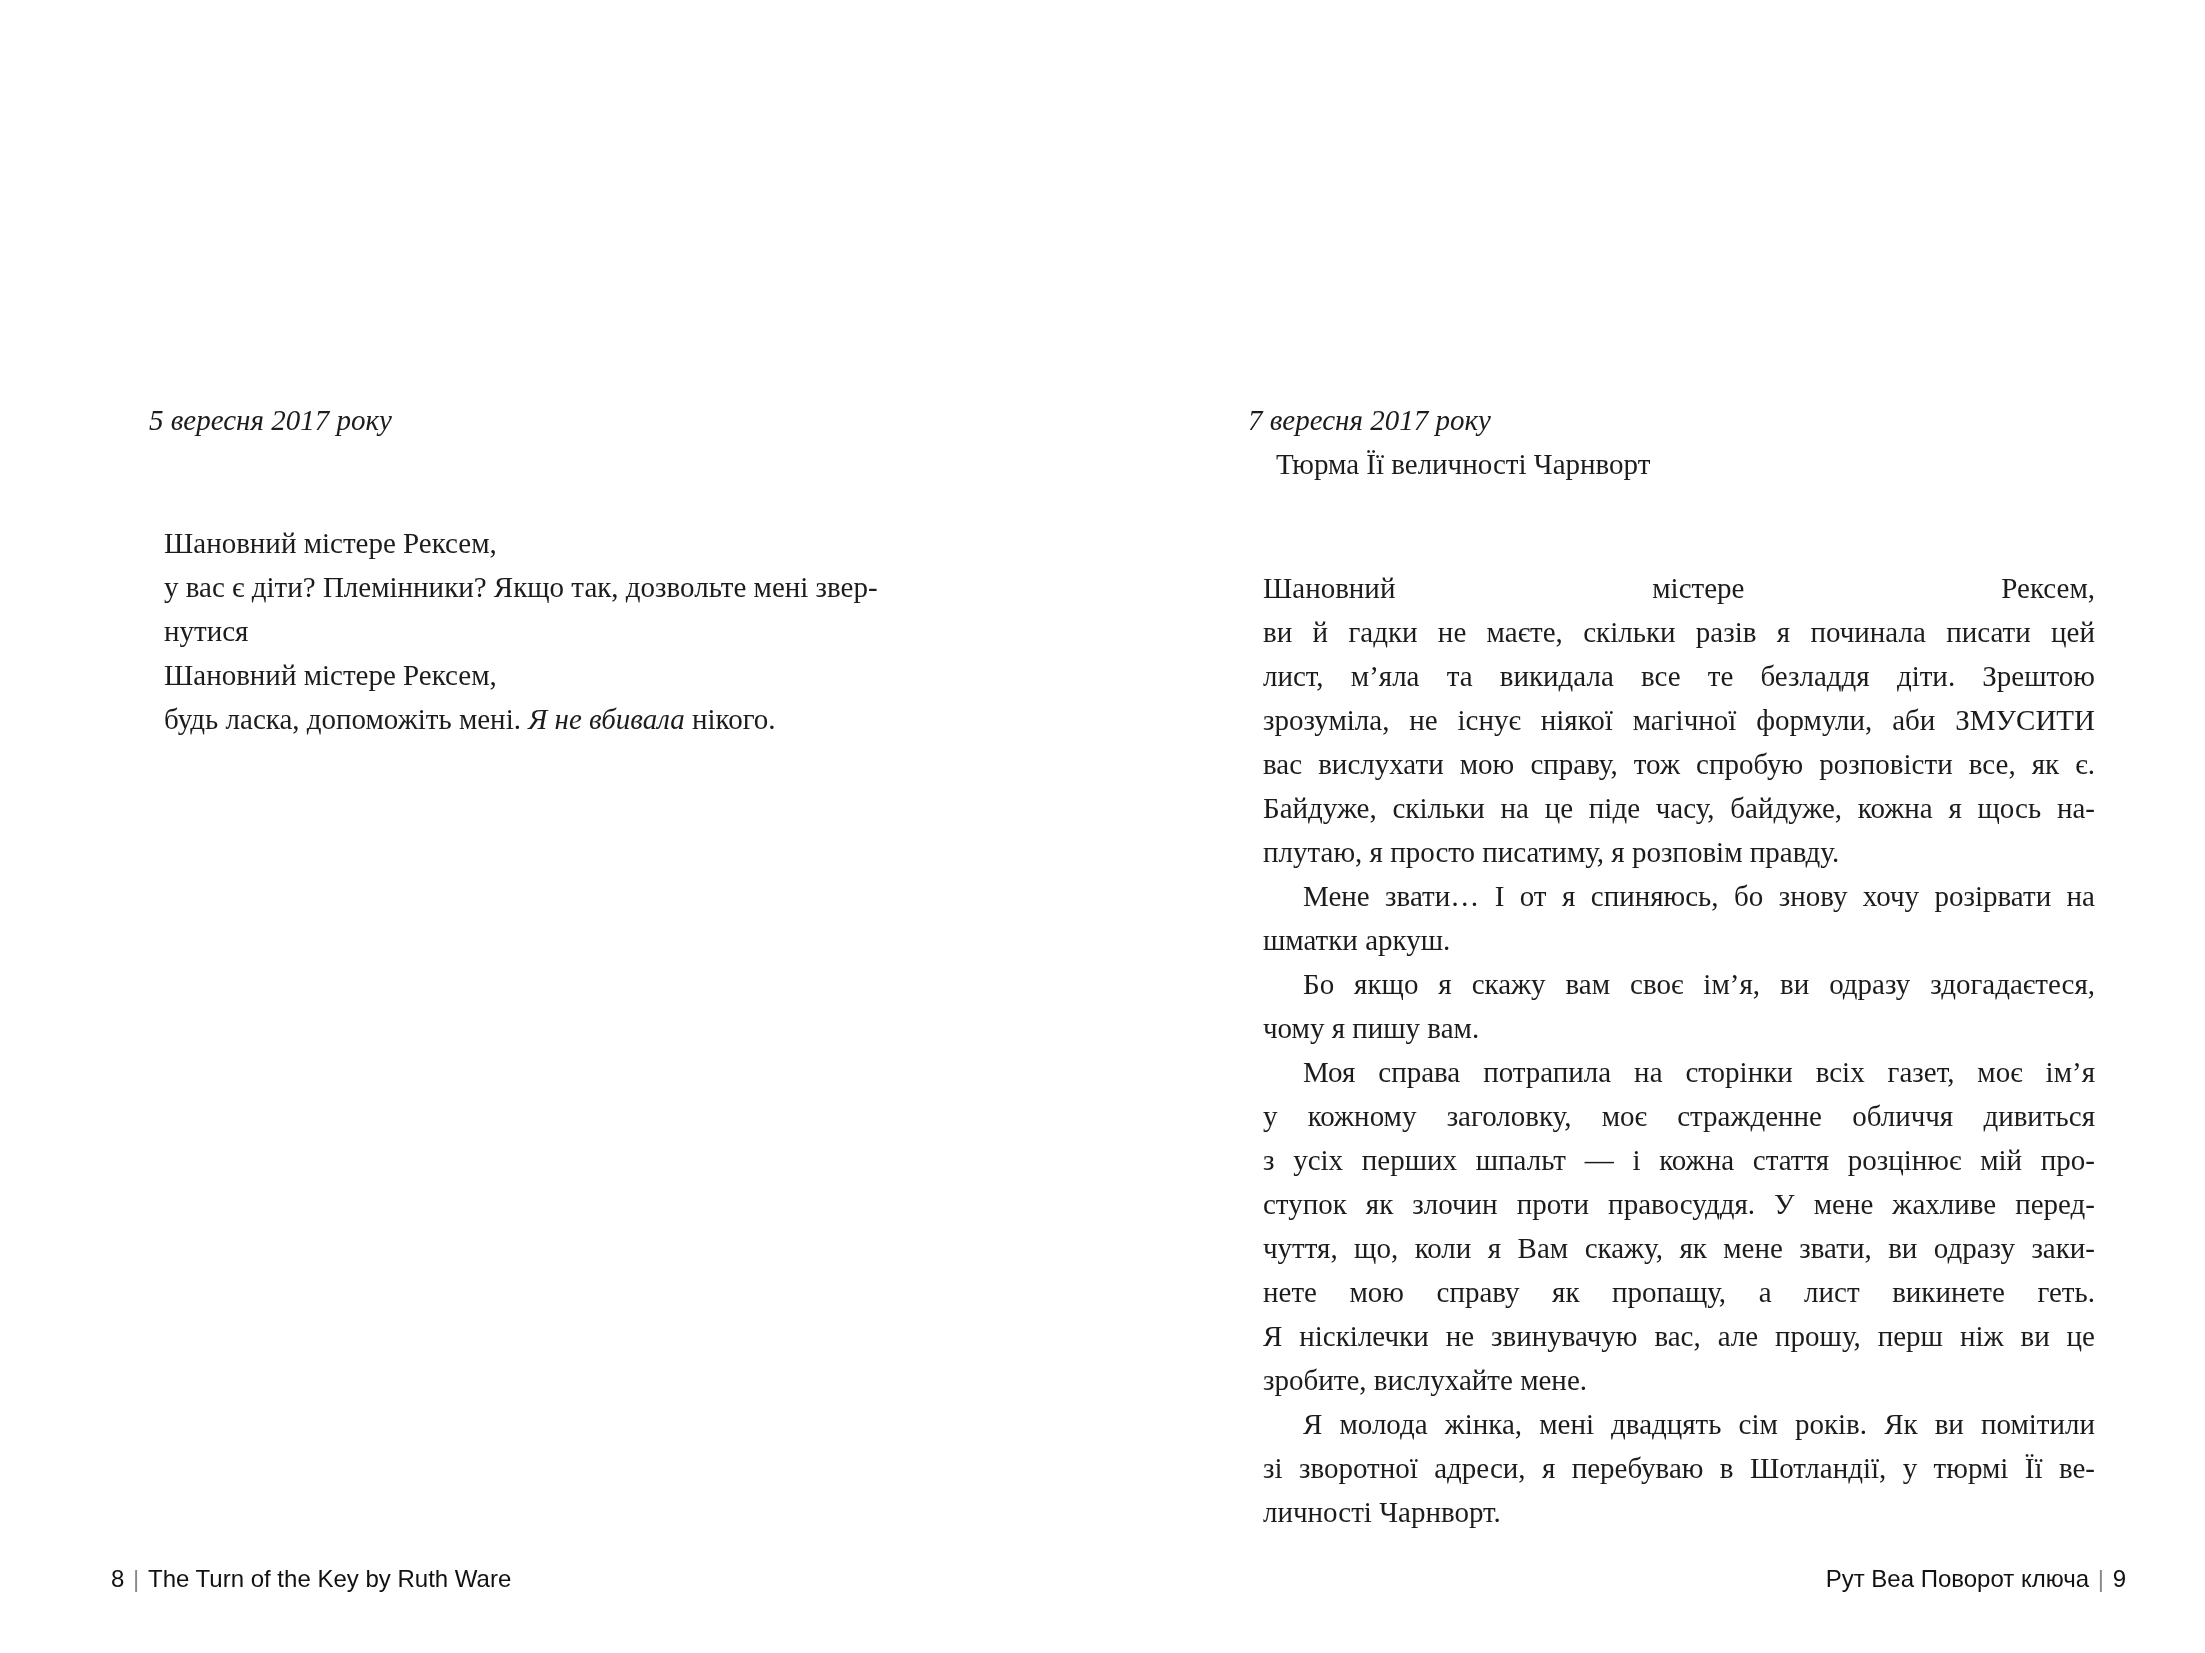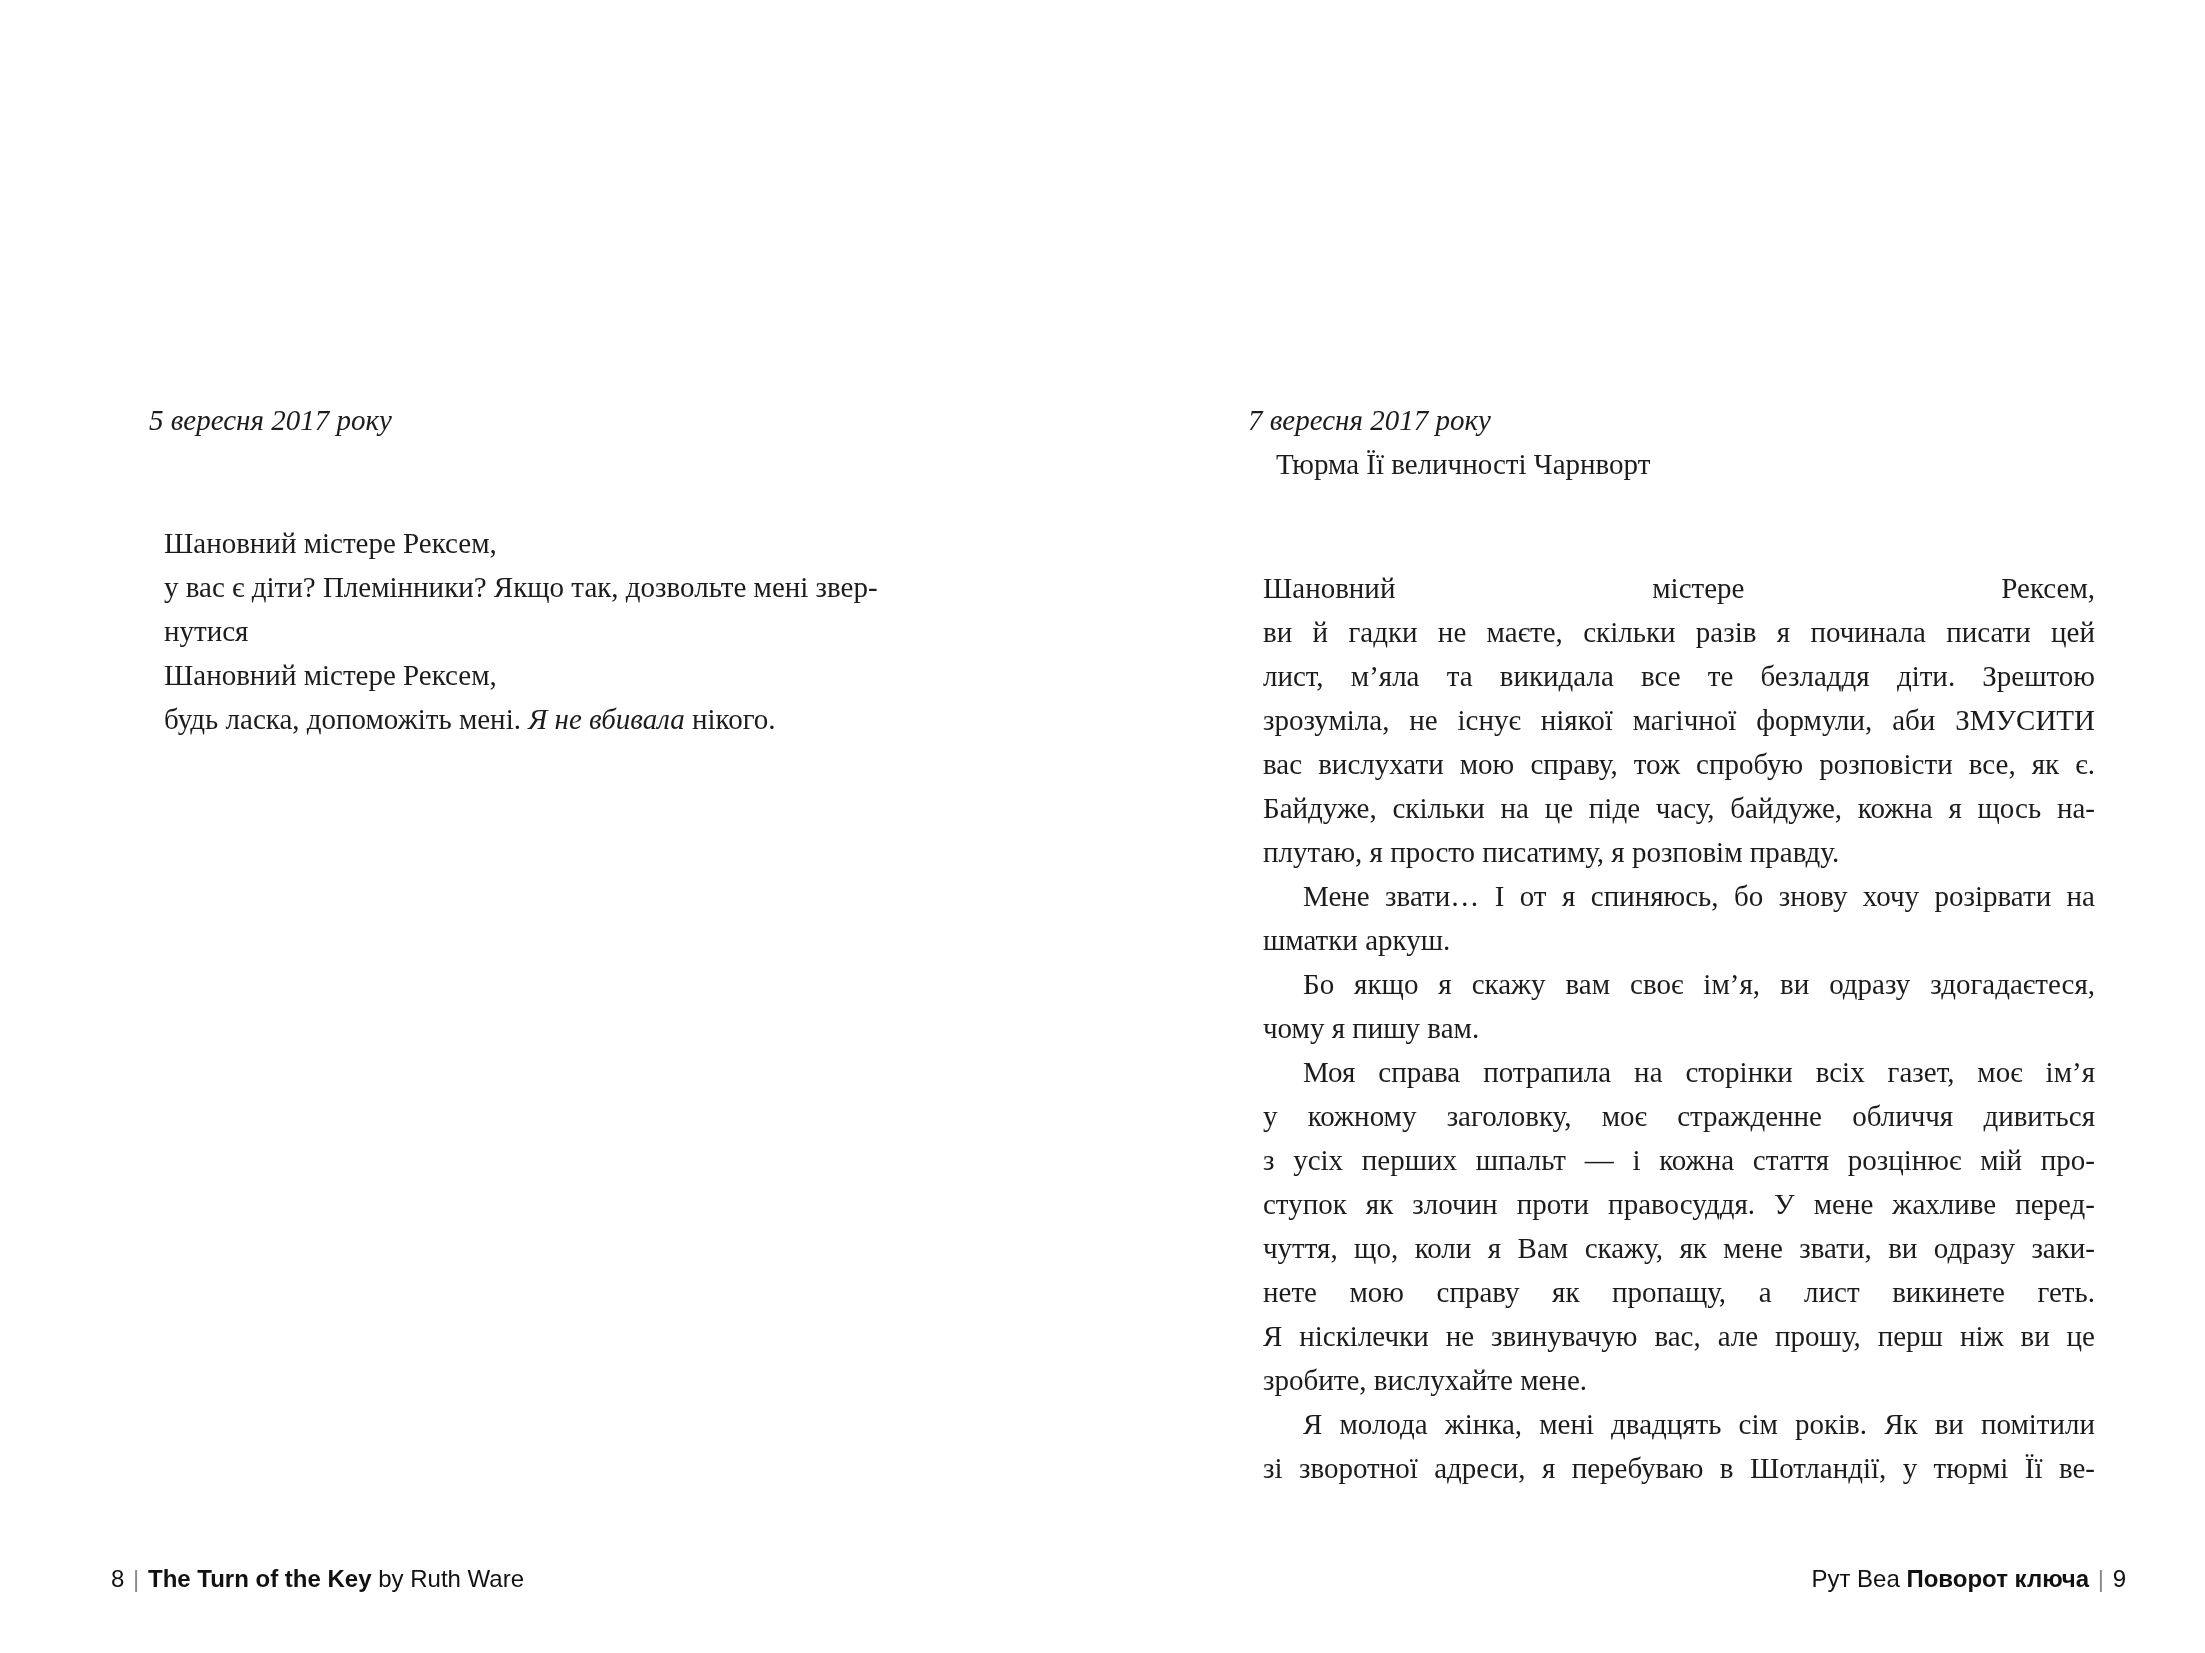--- a/index.html
+++ b/index.html
@@ -59,21 +59,21 @@
     color: #111111;
     white-space: nowrap;
   }
   .footer-left  { left: 111px; }
   .footer-right { right: 79px; text-align: center; }
   .footer .bar {
     color: #8a8a8a;
     font-weight: 300;
     padding: 0 8.7px;
   }
-  .footer .strong { font-weight: 700; }
+  .footer .strong { font-weight: 400; }
   .footer .normal { font-weight: 400; }
 </style>
 </head>
 <body>
 
 <div class="page page-left">
   <div class="date-line">5 вересня 2017 року</div>
   <div class="body-lines">
       <div class="line"><span>Шановний містере Рексем,</span></div>
       <div class="line"><span>у вас є діти? Племінники? Якщо так, дозвольте мені звер-</span></div>
@@ -101,20 +101,21 @@
       <div class="line indent"><span>Моя справа потрапила на сторінки всіх газет, моє ім’я</span></div>
       <div class="line"><span>у кожному заголовку, моє стражденне обличчя дивиться</span></div>
       <div class="line"><span>з усіх перших шпальт — і кожна стаття розцінює мій про-</span></div>
       <div class="line"><span>ступок як злочин проти правосуддя. У мене жахливе перед-</span></div>
       <div class="line"><span>чуття, що, коли я Вам скажу, як мене звати, ви одразу заки-</span></div>
       <div class="line"><span>нете мою справу як пропащу, а лист викинете геть.</span></div>
       <div class="line"><span>Я ніскілечки не звинувачую вас, але прошу, перш ніж ви це</span></div>
       <div class="line last"><span>зробите, вислухайте мене.</span></div>
       <div class="line indent"><span>Я молода жінка, мені двадцять сім років. Як ви помітили</span></div>
       <div class="line"><span>зі зворотної адреси, я перебуваю в Шотландії, у тюрмі Її ве-</span></div>
+      <div class="line last"><span>личності Чарнворт.</span></div>
     </div>
 </div>
 
 <div class="footer footer-left">
   <span class="normal">8</span><span class="bar">|</span><span class="strong">The Turn of the Key</span><span class="normal"> by Ruth Ware</span>
 </div>
 
 <div class="footer footer-right">
   <span class="normal">Рут Веа </span><span class="strong">Поворот ключа</span><span class="bar">|</span><span class="normal">9</span>
 </div>

